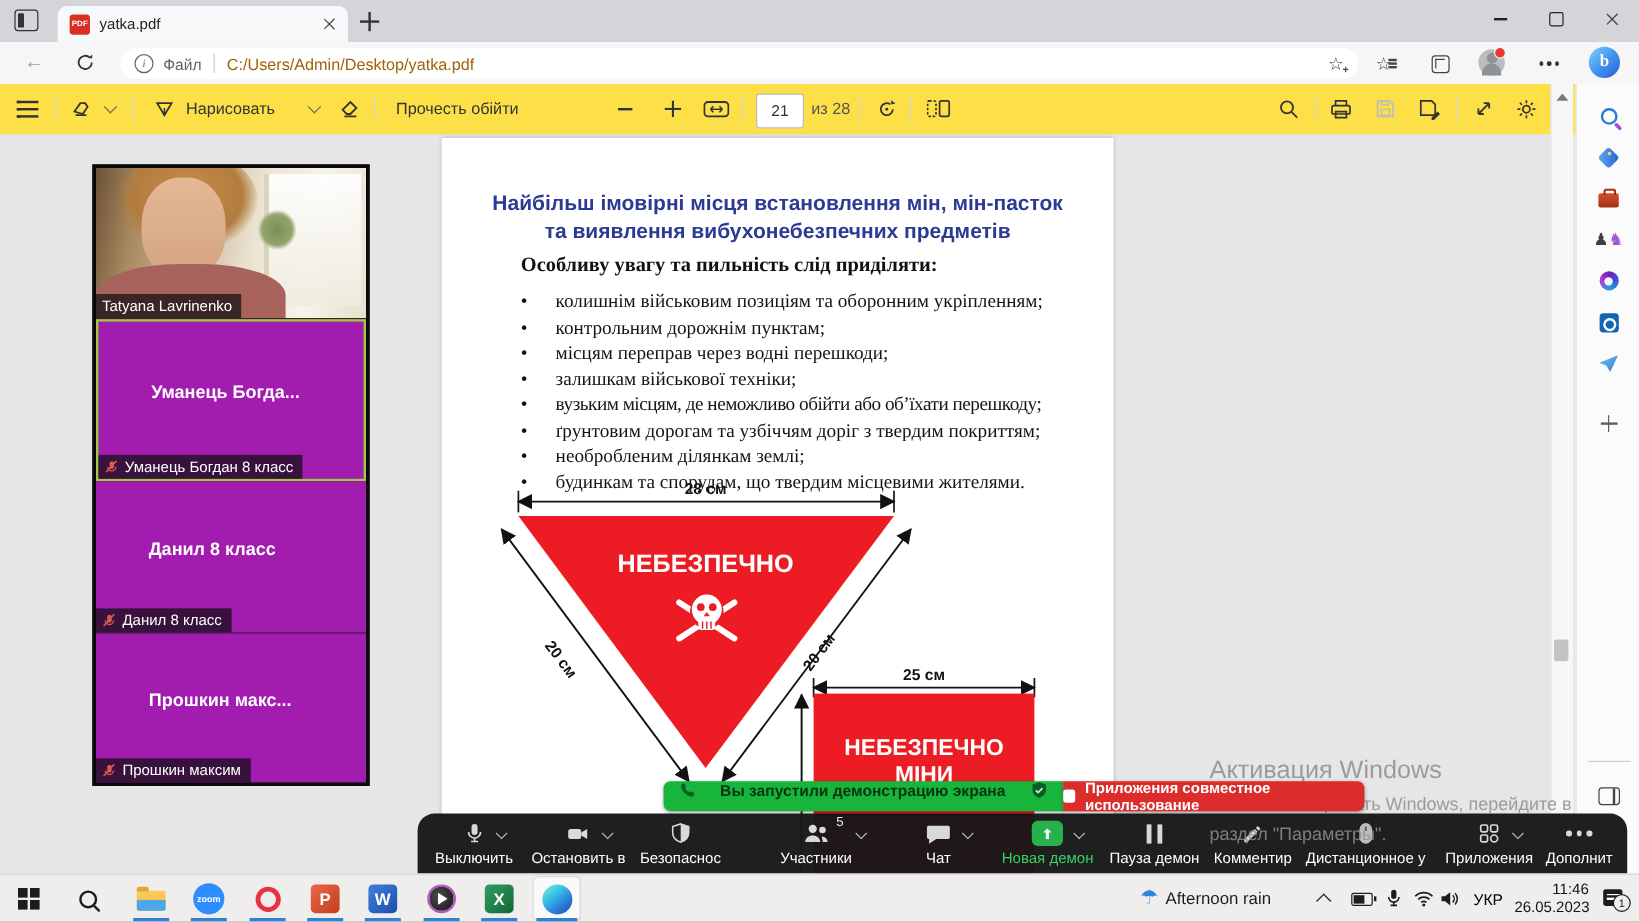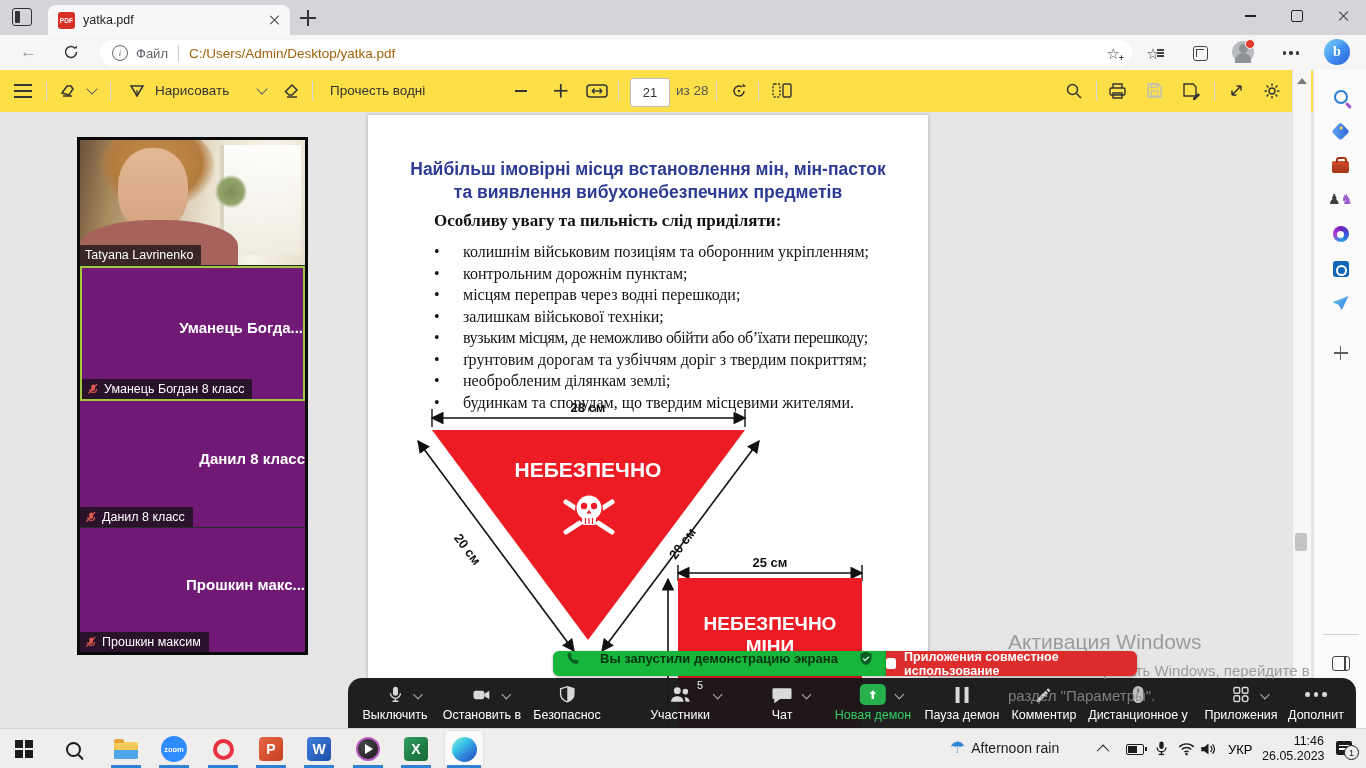--- a/index.html
+++ b/index.html
@@ -75,22 +75,22 @@
   .sb-outlook{width:16px;height:16px;background:#1066b5;border-radius:3px;position:relative;}
   .sb-outlook::after{content:"";position:absolute;left:3px;top:4px;width:7px;height:7px;border:2px solid #fff;border-radius:50%;}
   .sb-drop{width:16px;height:14px;background:linear-gradient(135deg,#6cc2f5,#2f7fd6);clip-path:polygon(0 45%,100% 0,58% 100%,38% 62%);}
   .sb-plus{position:relative;width:14px;height:14px;}
   .sb-plus::before{content:"";position:absolute;left:6px;top:0;width:1.6px;height:14px;background:#5f5f5f;}
   .sb-plus::after{content:"";position:absolute;left:0;top:6px;width:14px;height:1.6px;background:#5f5f5f;}
   .sb-split{width:16px;height:13px;border:1.6px solid #444;border-radius:3px;position:relative;}
   .sb-split::after{content:"";position:absolute;right:3px;top:0;bottom:0;width:1.6px;background:#444;}
   
   #zwin{left:77px;top:137px;width:231px;height:518px;background:#0d0d0d;border:3px solid #0a0a0a;box-sizing:border-box;z-index:20;}
-  .ztile{position:relative;width:100%;box-sizing:border-box;background:#701a75;border-bottom:1px solid #2a2a2a;}
-  .ztile .disp{position:absolute;left:0;right:0;top:45%;transform:translateY(-50%);text-align:right;color:#fff;font-weight:bold;font-size:15px;margin-left:44px;}
+  .ztile{position:relative;width:100%;box-sizing:border-box;background:#a21caf;border-bottom:1px solid #2a2a2a;}
+  .ztile .disp{position:absolute;left:0;right:0;top:45%;transform:translateY(-50%);text-align:left;color:#fff;font-weight:bold;font-size:15px;margin-left:44px;}
   .zlabel{position:absolute;left:0;bottom:0;background:rgba(15,15,15,.72);color:#fff;font-size:12.5px;padding:3px 8px 3px 5px;display:flex;align-items:center;gap:5px;}
   .active-speaker{border:2px solid #a0c93f !important;}
   
   #vart{position:relative;width:100%;height:100%;overflow:hidden;background:linear-gradient(100deg,#6b5138 0%,#a98a5f 16%,#cdbaa0 38%,#ece4d2 58%,#f7f3e8 78%,#e7e0d0 100%);}
   .v-window{position:absolute;right:2%;top:4%;width:34%;height:88%;background:linear-gradient(#ffffff,#f0ecdf);opacity:.92;border-left:4px solid #d8d2c0;}
   .v-plant{position:absolute;right:26%;top:28%;width:14%;height:26%;background:radial-gradient(ellipse,#7b8f56 0%,#93a56b 55%,transparent 72%);}
   .v-hair{position:absolute;left:8%;top:-12%;width:52%;height:68%;border-radius:50%;background:radial-gradient(ellipse at 50% 45%,#c58f4e 0%,#b37c3f 55%,rgba(179,124,63,0) 72%);}
   .v-face{position:absolute;left:17%;top:6%;width:31%;height:66%;border-radius:46% 46% 42% 42%;background:linear-gradient(#e3b894,#d5a482);}
   .v-body{position:absolute;left:0%;top:64%;width:70%;height:46%;border-radius:45% 45% 0 0;background:#a8625c;}
   
@@ -239,21 +239,21 @@
     </div>
     <div class="abs tblabel" style="left:155px;top:13px;">Нарисовать</div>
     <div class="abs chev-s" style="left:258px;top:18px;"></div>
     <div class="abs tbi" style="left:282px;top:12px;">
       <svg width="19" height="19" viewBox="0 0 19 19">
           <path d="M7 13 L3.5 9.5 L10 3 L15 8 L10 13 Z" fill="none" stroke="#333" stroke-width="1.5"></path>
           <path d="M5 15 H15" stroke="#333" stroke-width="1.5"></path>
         </svg>
     </div>
     <div class="abs tbsep" style="left:312px;top:11px;"></div>
-    <div class="abs tblabel" style="left:330px;top:13px;">Прочесть водні</div>
+    <div class="abs tblabel" style="left:330px;top:13px;">Прочесть обійти</div>
 
     <div class="abs tbi" style="left:515px;top:20px;">
         <span style="width:12px;height:1.8px;background:#333;display:block;"></span>
       </div>
     <div class="abs plus" style="left:553px;top:13px;width:13px;height:13px;transform:scale(.85);"></div>
     <div class="abs tbi" style="left:586px;top:13px;">
       <svg width="22" height="16" viewBox="0 0 22 16">
           <rect x="1" y="2" width="20" height="12" rx="3" fill="none" stroke="#333" stroke-width="1.5"></rect>
           <path d="M6 8 H16 M6 8 l2.5-2.5 M6 8 l2.5 2.5 M16 8 l-2.5-2.5 M16 8 l-2.5 2.5" stroke="#333" stroke-width="1.3" fill="none"></path>
         </svg>

